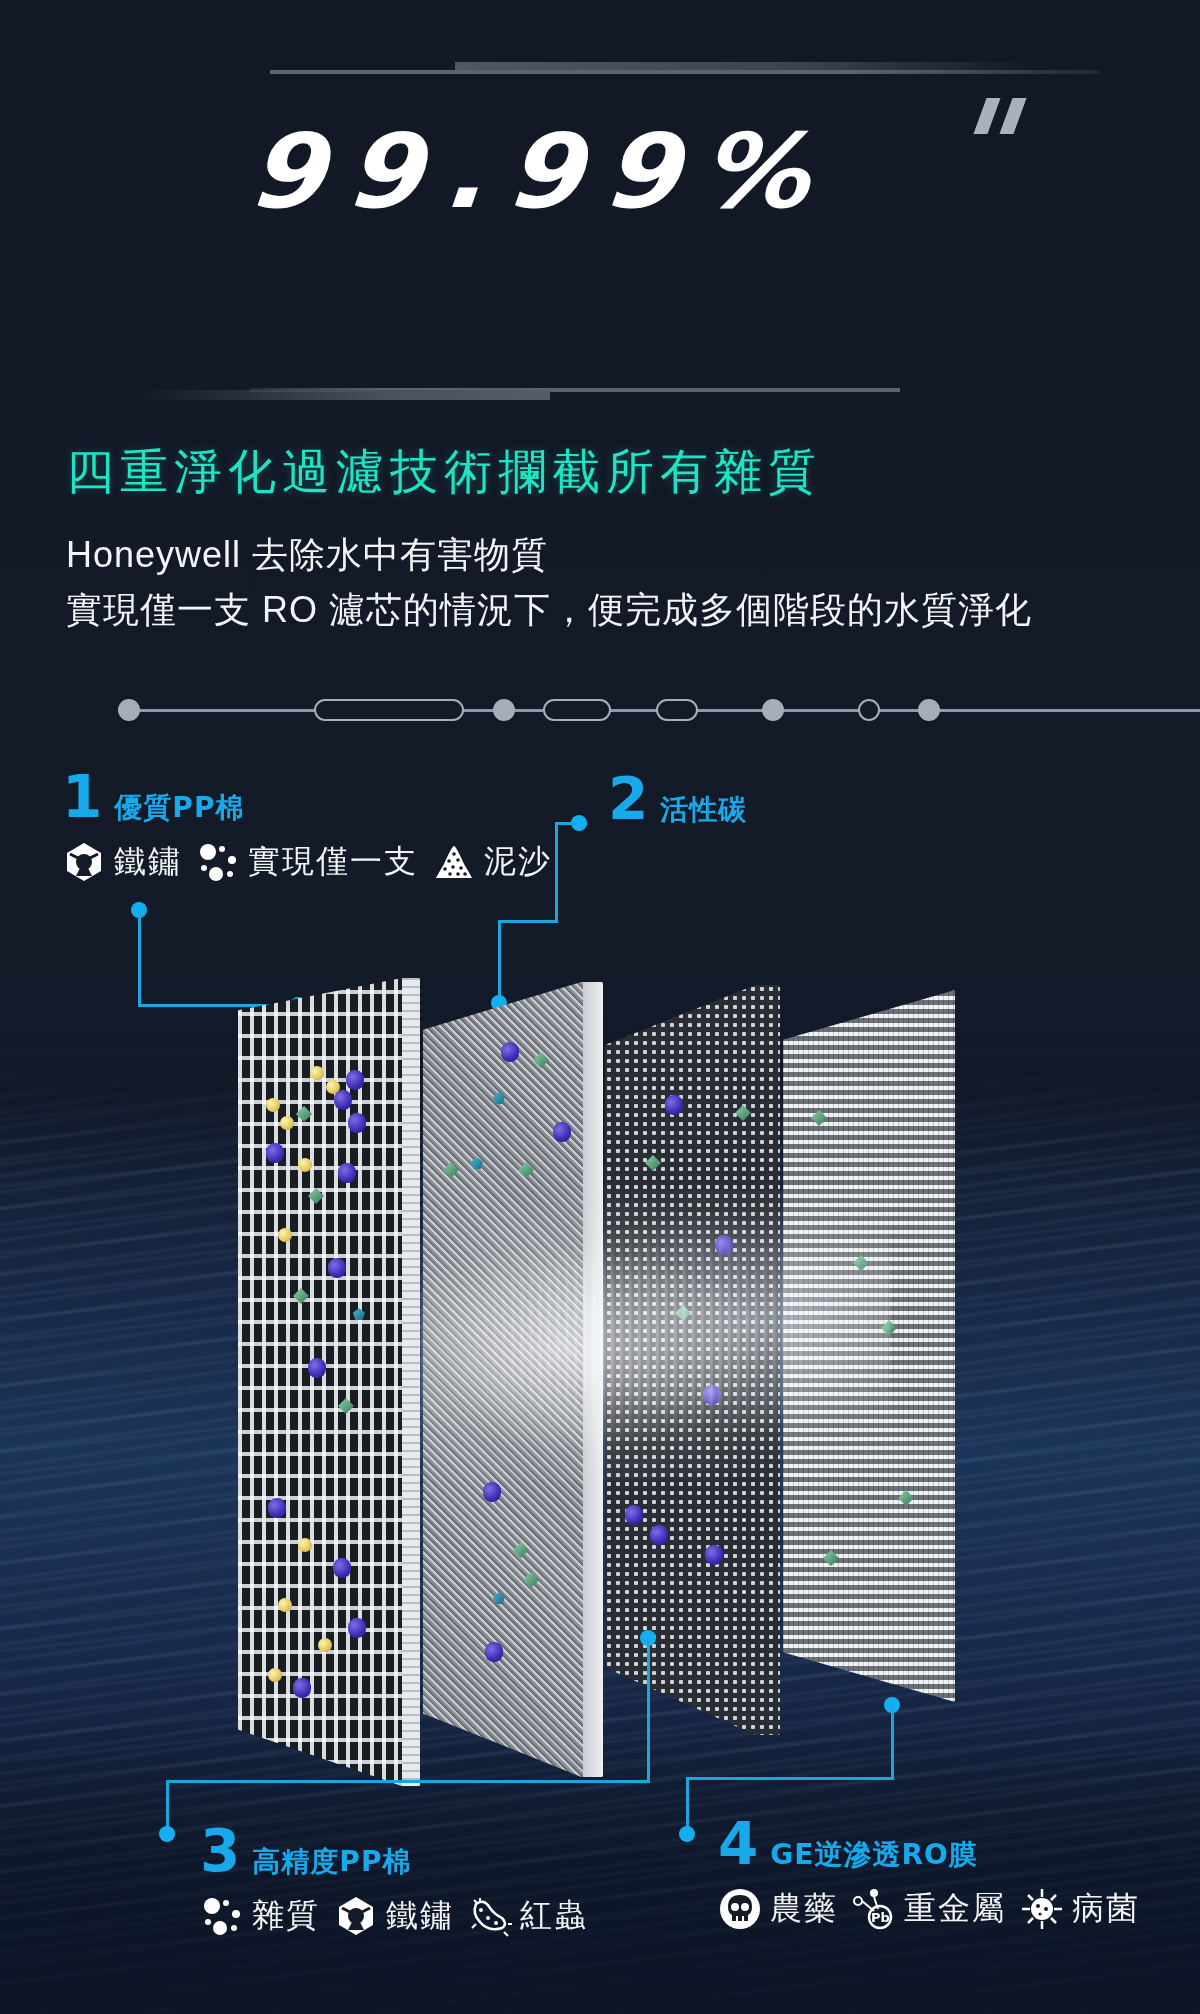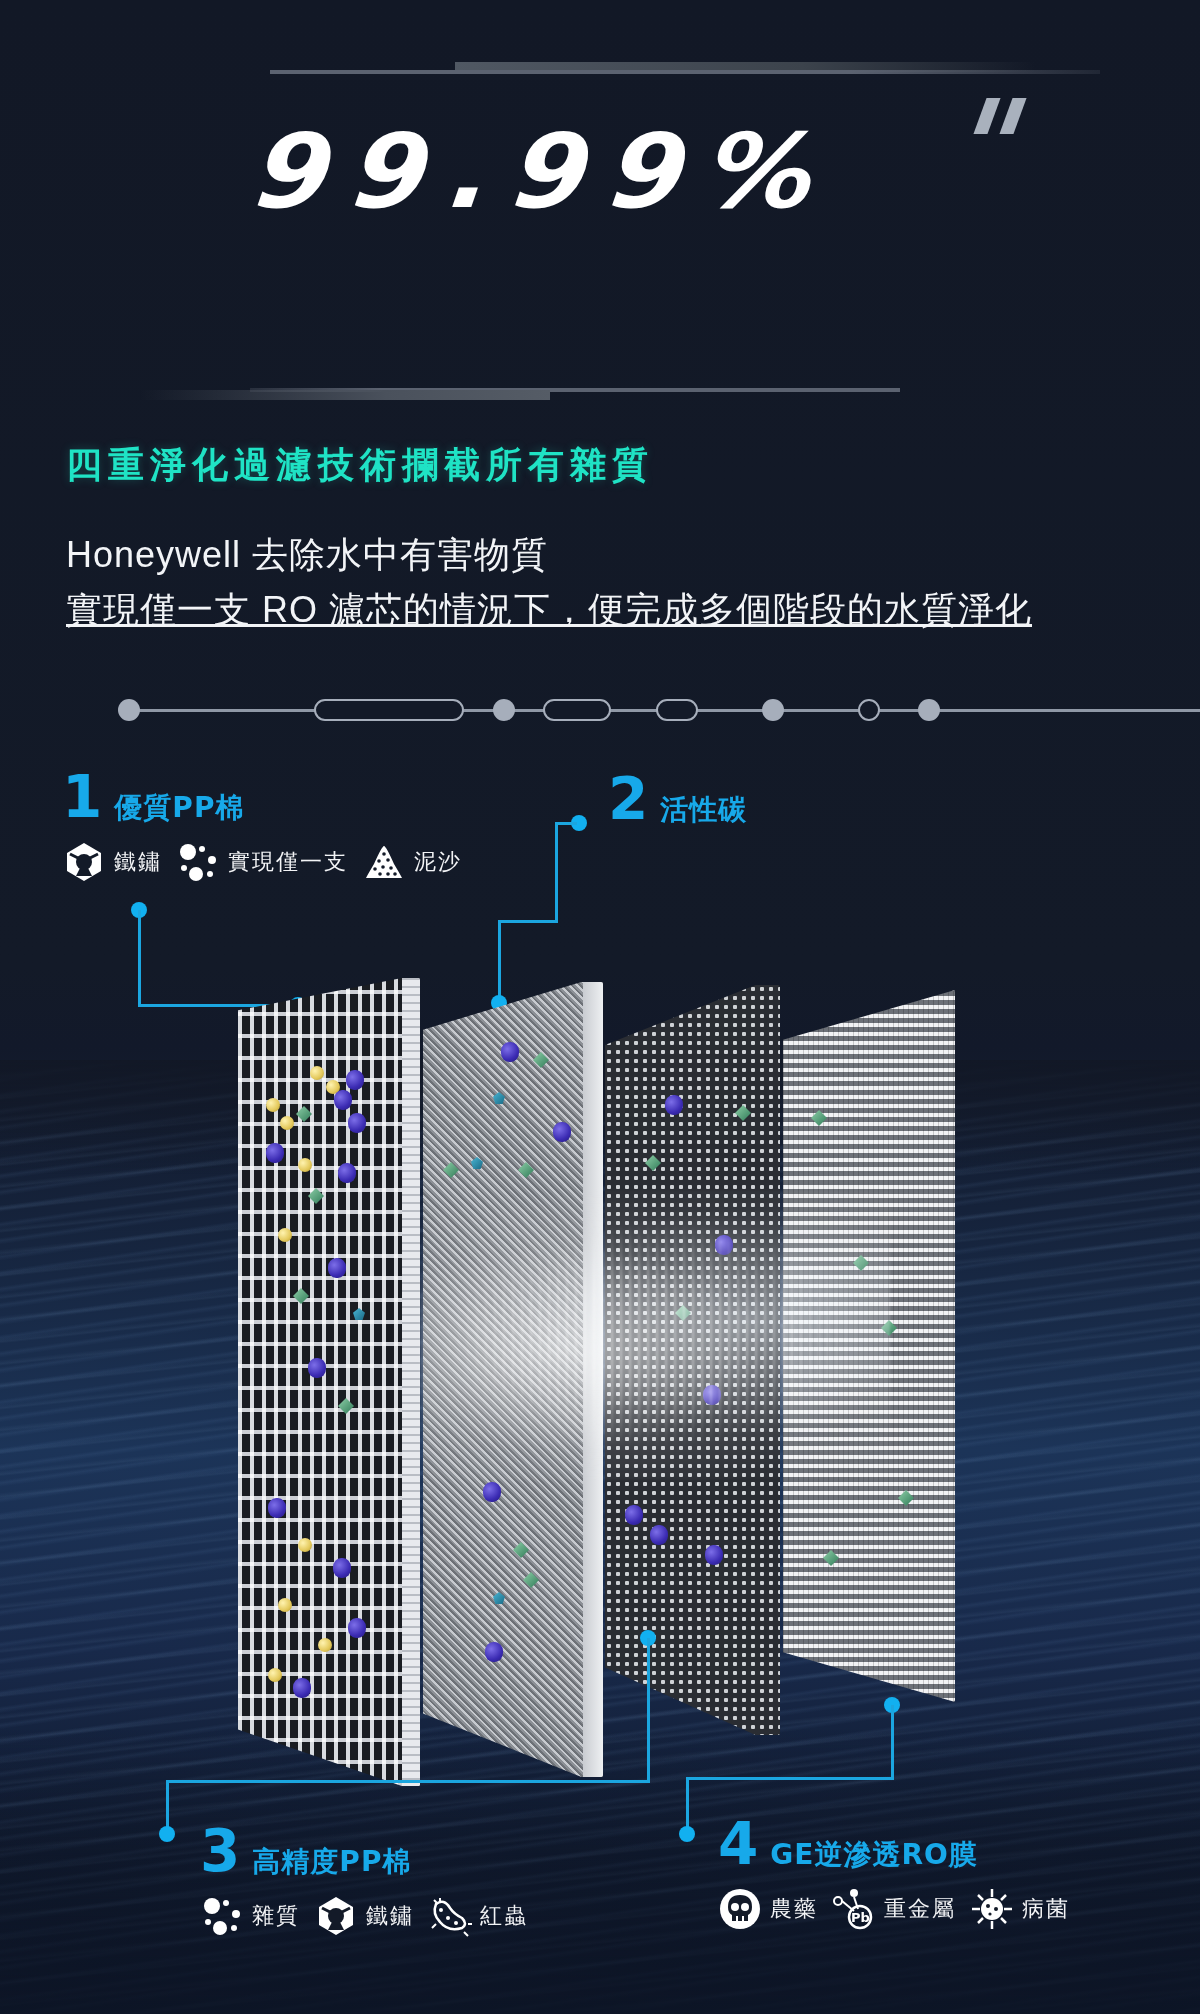--- a/index.html
+++ b/index.html
@@ -25,41 +25,41 @@
   .bar-bot-thick { left: 140px; top: 390px; width: 410px; height: 10px; background: linear-gradient(90deg, rgba(60,66,76,0) 0%, #4a515c 60%, #555c66 100%); }
 
   .quote { position: absolute; left: 970px; top: 98px; width: 60px; height: 40px; }
   .quote span { position: absolute; top: 0; width: 14px; height: 36px; background: #a9b1bd; transform: skewX(-20deg); }
   .quote span:first-child { left: 10px; }
   .quote span:last-child { left: 36px; }
 
   .hero-num { position: absolute; left: 258px; top: 118px; font-family: "DejaVu Sans", sans-serif; font-weight: 900; font-size: 108px; letter-spacing: 22px; color: #ffffff; font-style: italic; transform: skewX(-8deg) scaleY(0.95); line-height: 1; white-space: nowrap; }
   .hero-sub { position: absolute; left: 262px; top: 240px; font-family: "DejaVu Sans", sans-serif; font-weight: bold; font-size: 74px; letter-spacing: 4px; color: #a8b0bb; line-height: 1; white-space: nowrap; }
 
-  .headline { position: absolute; left: 66px; top: 447px; font-family: "DejaVu Sans", sans-serif; font-weight: bold; font-size: 36px; letter-spacing: 6px; color: #1fe3c5; line-height: 1; white-space: nowrap; text-shadow: 0 0 10px rgba(31,227,197,0.25); }
+  .headline { position: absolute; left: 66px; top: 447px; font-family: "DejaVu Sans", sans-serif; font-weight: normal; font-size: 48px; letter-spacing: 6px; color: #1fe3c5; line-height: 1; white-space: nowrap; text-shadow: 0 0 10px rgba(31,227,197,0.25); }
   .desc { position: absolute; left: 66px; font-family: "Liberation Sans", sans-serif; font-size: 36px; color: #f2f4f7; line-height: 1; white-space: nowrap; letter-spacing: 1px; }
   .desc-1 { top: 537px; }
-  .desc-2 { top: 592px; text-decoration: underline; }
+  .desc-2 { top: 592px; }
 
   
   .timeline { position: absolute; left: 118px; top: 696px; width: 1082px; height: 28px; }
   .timeline .line { position: absolute; left: 8px; right: 0; top: 13px; height: 3px; background: #8f98a6; }
   .tl-dot { position: absolute; top: 3px; width: 22px; height: 22px; border-radius: 50%; background: #a6aebb; }
   .tl-ring { position: absolute; top: 3px; width: 22px; height: 22px; border-radius: 50%; border: 2px solid #a6aebb; background: #131a28; }
   .tl-pill { position: absolute; top: 3px; height: 22px; border-radius: 11px; border: 2px solid #a6aebb; background: #131a28; }
 
   
   .stage { position: absolute; }
   .stage-title { display: flex; align-items: baseline; color: #17a9ea; font-weight: bold; white-space: nowrap; }
   .stage-num { font-family: "DejaVu Sans", sans-serif; font-size: 58px; line-height: 1; margin-right: 12px; font-weight: bold; }
   .stage-name { font-family: "DejaVu Sans", sans-serif; font-size: 28px; line-height: 1; letter-spacing: 1px; }
   .chips { display: flex; align-items: center; margin-top: 14px; white-space: nowrap; }
   .chip { display: flex; align-items: center; margin-right: 14px; }
   .chip-icon { width: 44px; height: 44px; margin-right: 8px; display: inline-block; }
-  .chip-label { font-family: "Liberation Sans", sans-serif; font-size: 22px; color: #f3f4f6; letter-spacing: 2px; }
+  .chip-label { font-family: "Liberation Sans", sans-serif; font-size: 32px; color: #f3f4f6; letter-spacing: 2px; }
 
   .stage-1 { left: 62px; top: 768px; }
   .stage-2 { left: 608px; top: 770px; }
   .stage-3 { left: 200px; top: 1822px; }
   .stage-4 { left: 718px; top: 1815px; }
 
   
   .conn { position: absolute; background: #1ba6e0; }
   .cdot { position: absolute; width: 16px; height: 16px; border-radius: 50%; background: #12b0f0; }
 

